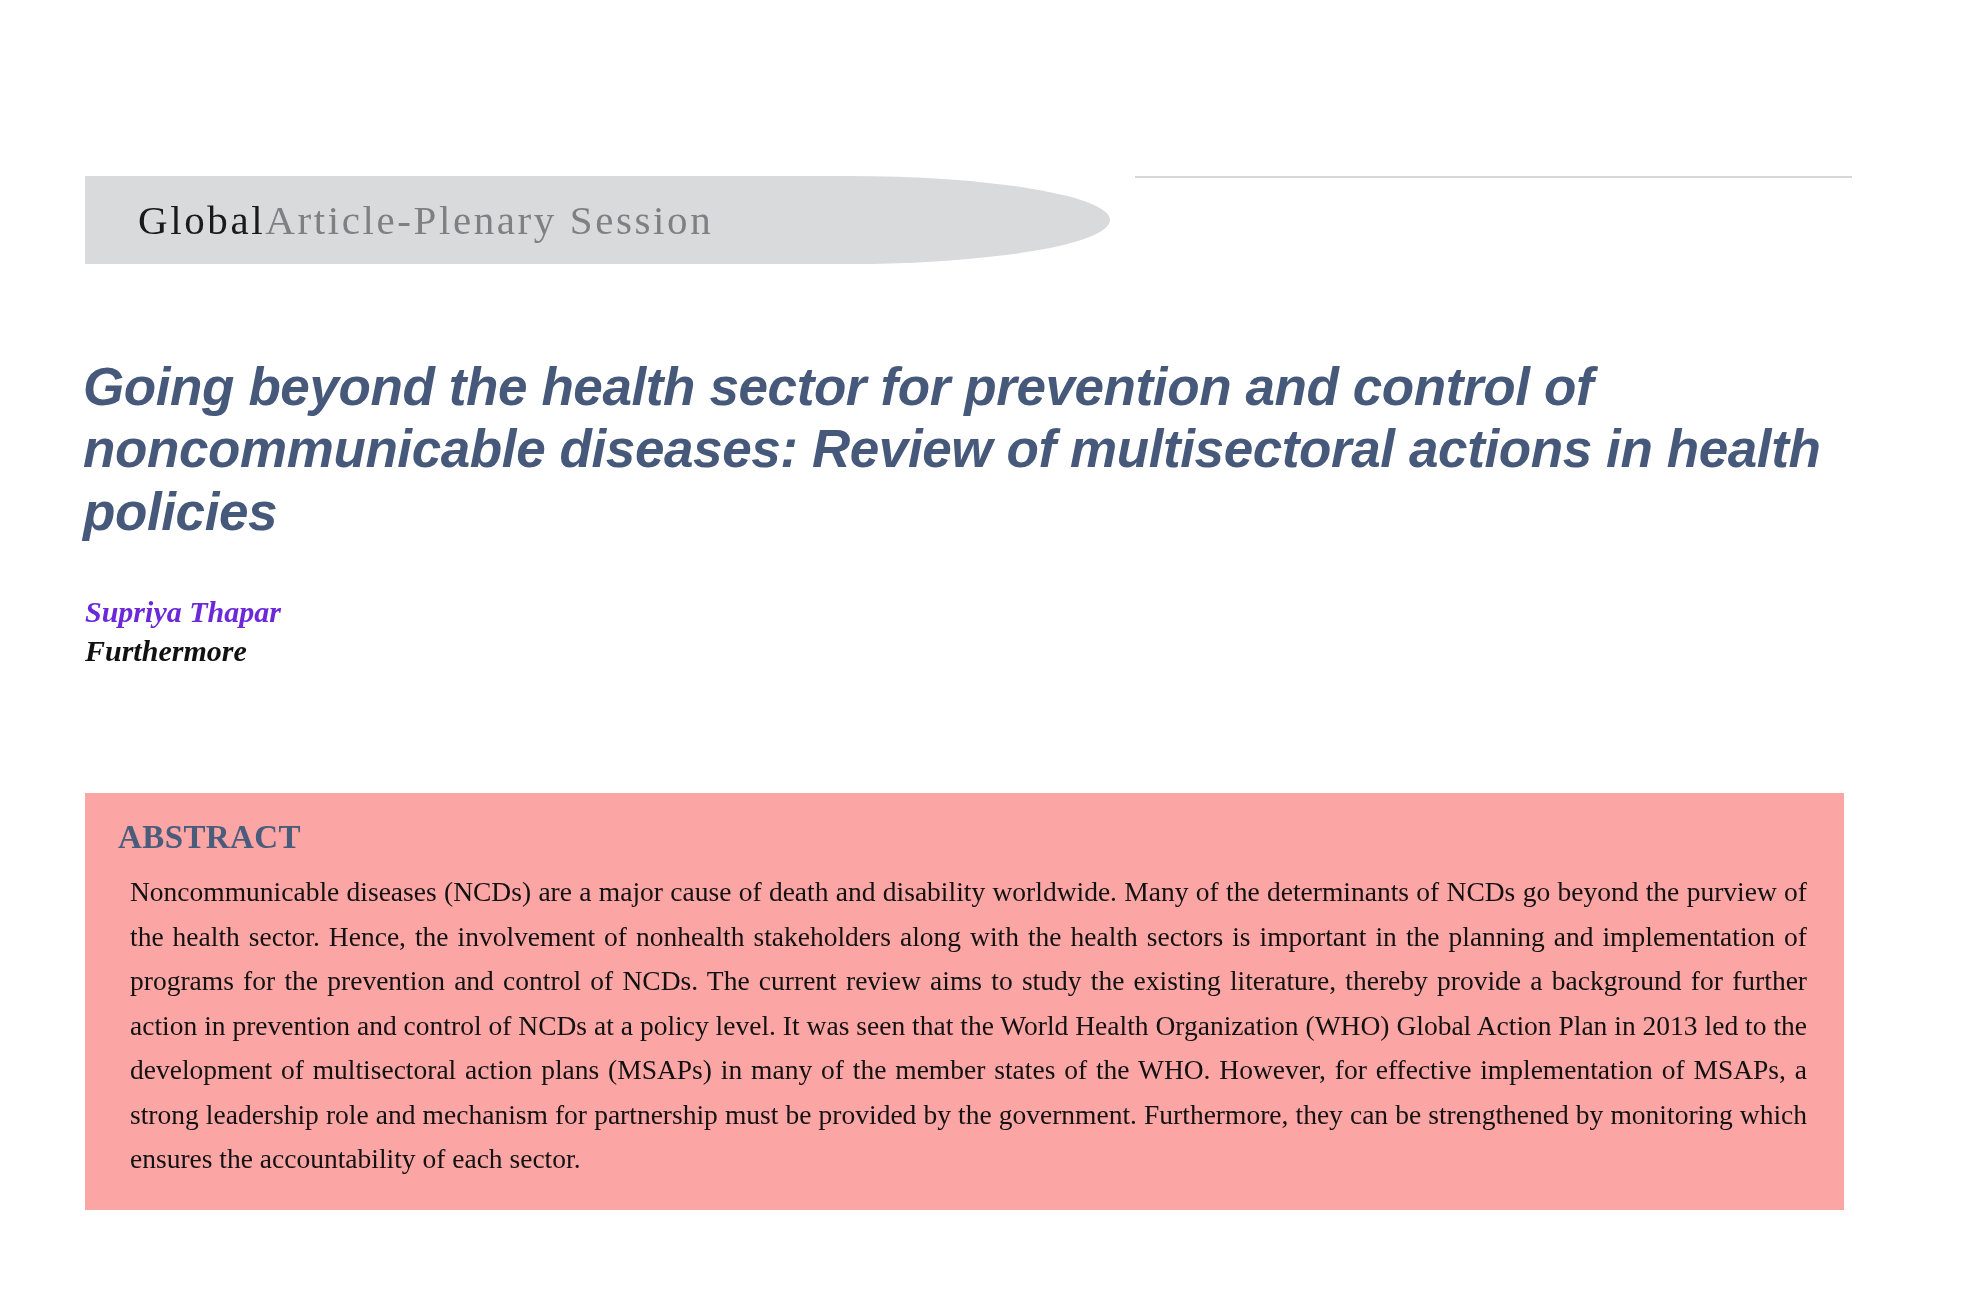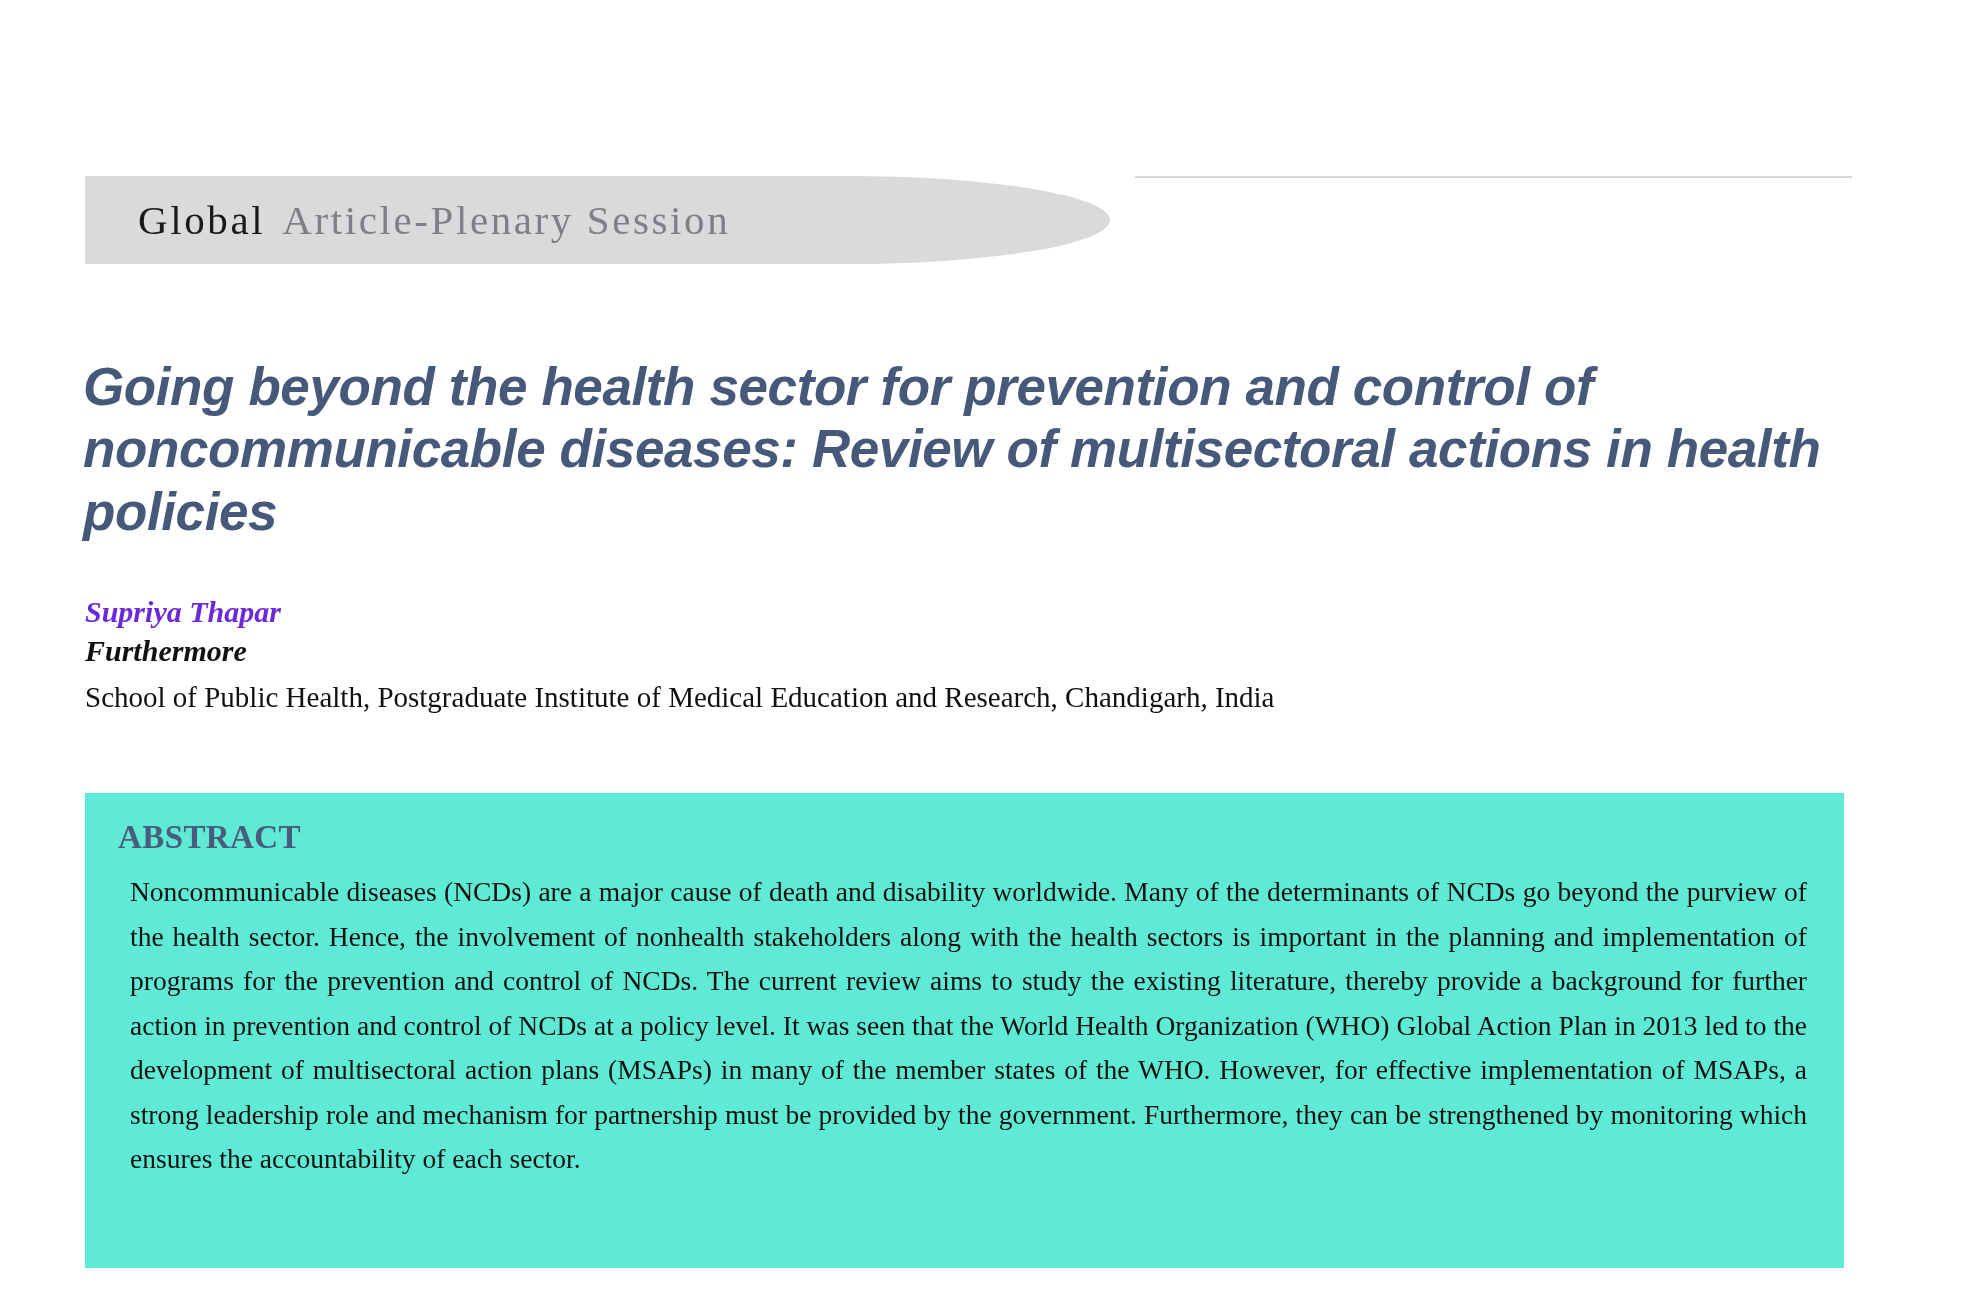--- a/index.html
+++ b/index.html
@@ -49,21 +49,20 @@
     font-size: 41px;
     color: #1a1a1a;
     letter-spacing: 2.6px;
     font-weight: 400;
   }
   #banner-word-rest {
     font-size: 41px;
     color: #7e8083;
     letter-spacing: 2.6px;
     font-weight: 400;
-    margin-left: 17px;
   }
 
   
   #article-title {
     position: absolute;
     left: 83px;
     top: 320px;
     width: 1790px;
     font-family: "Liberation Sans", "DejaVu Sans", sans-serif;
     font-size: 53px;
@@ -101,22 +100,22 @@
     line-height: 1.5;
     padding-top: 4px;
   }
 
   
   #abstract-box {
     position: absolute;
     left: 85px;
     top: 793px;
     width: 1759px;
-    height: 475px;
-    background: #5eead4;
+    height: 417px;
+    background: #fca5a5;
     padding: 26px 25px 0 33px;
   }
   #abstract-heading {
     font-size: 33px;
     font-weight: 700;
     color: #4a5c7b;
     letter-spacing: 0.4px;
     margin: 0 0 14px 0;
   }
   #abstract-text {
@@ -143,19 +142,18 @@
     <span id="banner-word-review">Global</span>
     <span id="banner-word-rest">Article-Plenary Session</span>
   </div>
 </div>
 
 <h1 id="article-title">Going beyond the health sector for prevention and control of noncommunicable diseases: Review of multisectoral actions in health policies</h1>
 
 <div id="author-block">
   <div id="author-name">Supriya Thapar</div>
   <div id="author-role">Furthermore</div>
-  <div id="author-affiliation">School of Public Health, Postgraduate Institute of Medical Education and Research, Chandigarh, India</div>
 </div>
 
 <section id="abstract-box">
   <div id="abstract-heading">ABSTRACT</div>
   <p id="abstract-text">Noncommunicable diseases (NCDs) are a major cause of death and disability worldwide. Many of the determinants of NCDs go beyond the purview of the health sector. Hence, the involvement of nonhealth stakeholders along with the health sectors is important in the planning and implementation of programs for the prevention and control of NCDs. The current review aims to study the existing literature, thereby provide a background for further action in prevention and control of NCDs at a policy level. It was seen that the World Health Organization (WHO) Global Action Plan in 2013 led to the development of multisectoral action plans (MSAPs) in many of the member states of the WHO. However, for effective implementation of MSAPs, a strong leadership role and mechanism for partnership must be provided by the government. Furthermore, they can be strengthened by monitoring which ensures the accountability of each sector.</p>
 </section>
 
 </body></html>

